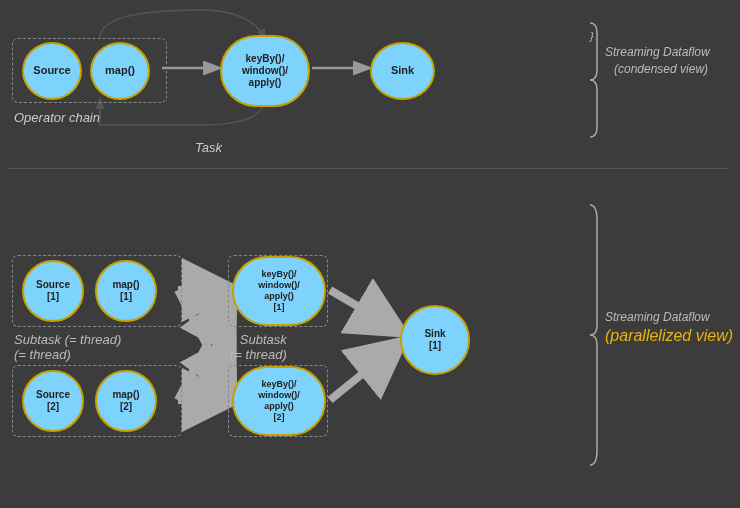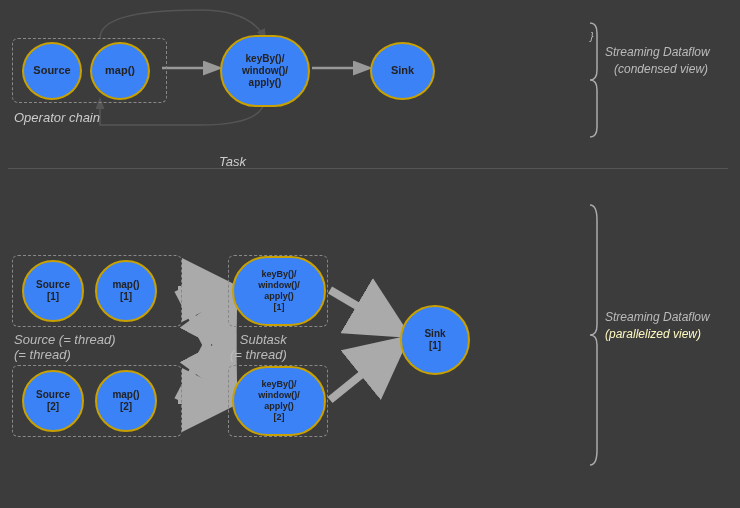--- a/index.html
+++ b/index.html
@@ -26,21 +26,21 @@
       top: 0; left: 0;
       width: 740px;
       height: 508px;
       pointer-events: none;
     }
 
     
     .node {
       position: absolute;
       border-radius: 50%;
-      background: #3b82f6;
+      background: #7dd3fc;
       border: 2px solid #c8a000;
       display: flex;
       flex-direction: column;
       align-items: center;
       justify-content: center;
       font-size: 11px;
       font-weight: bold;
       color: #222;
       text-align: center;
       line-height: 1.2;
@@ -129,21 +129,21 @@
 window()/
 apply()</span>
   </div>
 
   <div class="node" style="left:370px; top:42px; width:65px; height:58px;">
     <span>Sink</span>
   </div>
 
   <div class="label" style="left:14px; top:110px;">Operator chain</div>
 
-  <div class="label" style="left:195px; top:154px; font-style:italic;margin-left:24px;">Task</div>
+  <div class="label" style="left:195px; top:140px; font-style:italic;">Task</div>
 
   <div class="brace-label" style="left:590px; top:30px; font-style:italic; color:#bbb;">
     <span>}</span>
   </div>
   <div class="brace-label" style="left:605px; top:45px; font-style:italic; color:#bbb; font-size:12px;">
     <span>Streaming Dataflow</span>
   </div>
   <div class="brace-label" style="left:605px; top:62px; color:#bbb; font-size:12px;margin-left:9px;">
     <span>(condensed view)</span>
   </div>
@@ -160,21 +160,21 @@
     <span style="white-space:pre-line; text-align:center;">Source
 [1]</span>
   </div>
 
   <div class="node" style="left:95px; top:260px; width:62px; height:62px; font-size:10px;">
     <span style="white-space:pre-line; text-align:center;">map()
 [1]</span>
   </div>
 
   <div class="label" style="left:14px; top:332px; font-style:italic; color:#bbb;">
-    <span>Source
+    <span>Subtask
 (= thread)</span>
     <br><span>(= thread)</span>
   </div>
 
   <div class="dashed-box" style="left:12px; top:365px; width:170px; height:72px;"></div>
 
   <div class="node" style="left:22px; top:370px; width:62px; height:62px; font-size:10px;">
     <span style="white-space:pre-line; text-align:center;">Source
 [2]</span>
   </div>
@@ -212,17 +212,17 @@
 [1]</span>
   </div>
 
   <svg style="position:absolute;left:582px;top:200px;width:20px;height:270px;">
     <path d="M 8 5 Q 15 5 15 20 L 15 125 Q 15 135 8 135 Q 15 135 15 145 L 15 250 Q 15 265 8 265" stroke="#aaa" stroke-width="1.5" fill="none"></path>
   </svg>
 
   <div class="brace-label" style="left:605px; top:310px; font-style:italic; color:#bbb; font-size:12px;">
     <span>Streaming Dataflow</span>
   </div>
-  <div class="brace-label" style="left:605px; top:327px; font-style:italic; color:#fef9c3; font-size:12px;">
+  <div class="brace-label" style="left:605px; top:327px; font-style:italic; color:#eab308; font-size:16px;">
     <span>(parallelized view)</span>
   </div>
 
 </div>
 
 </body></html>

